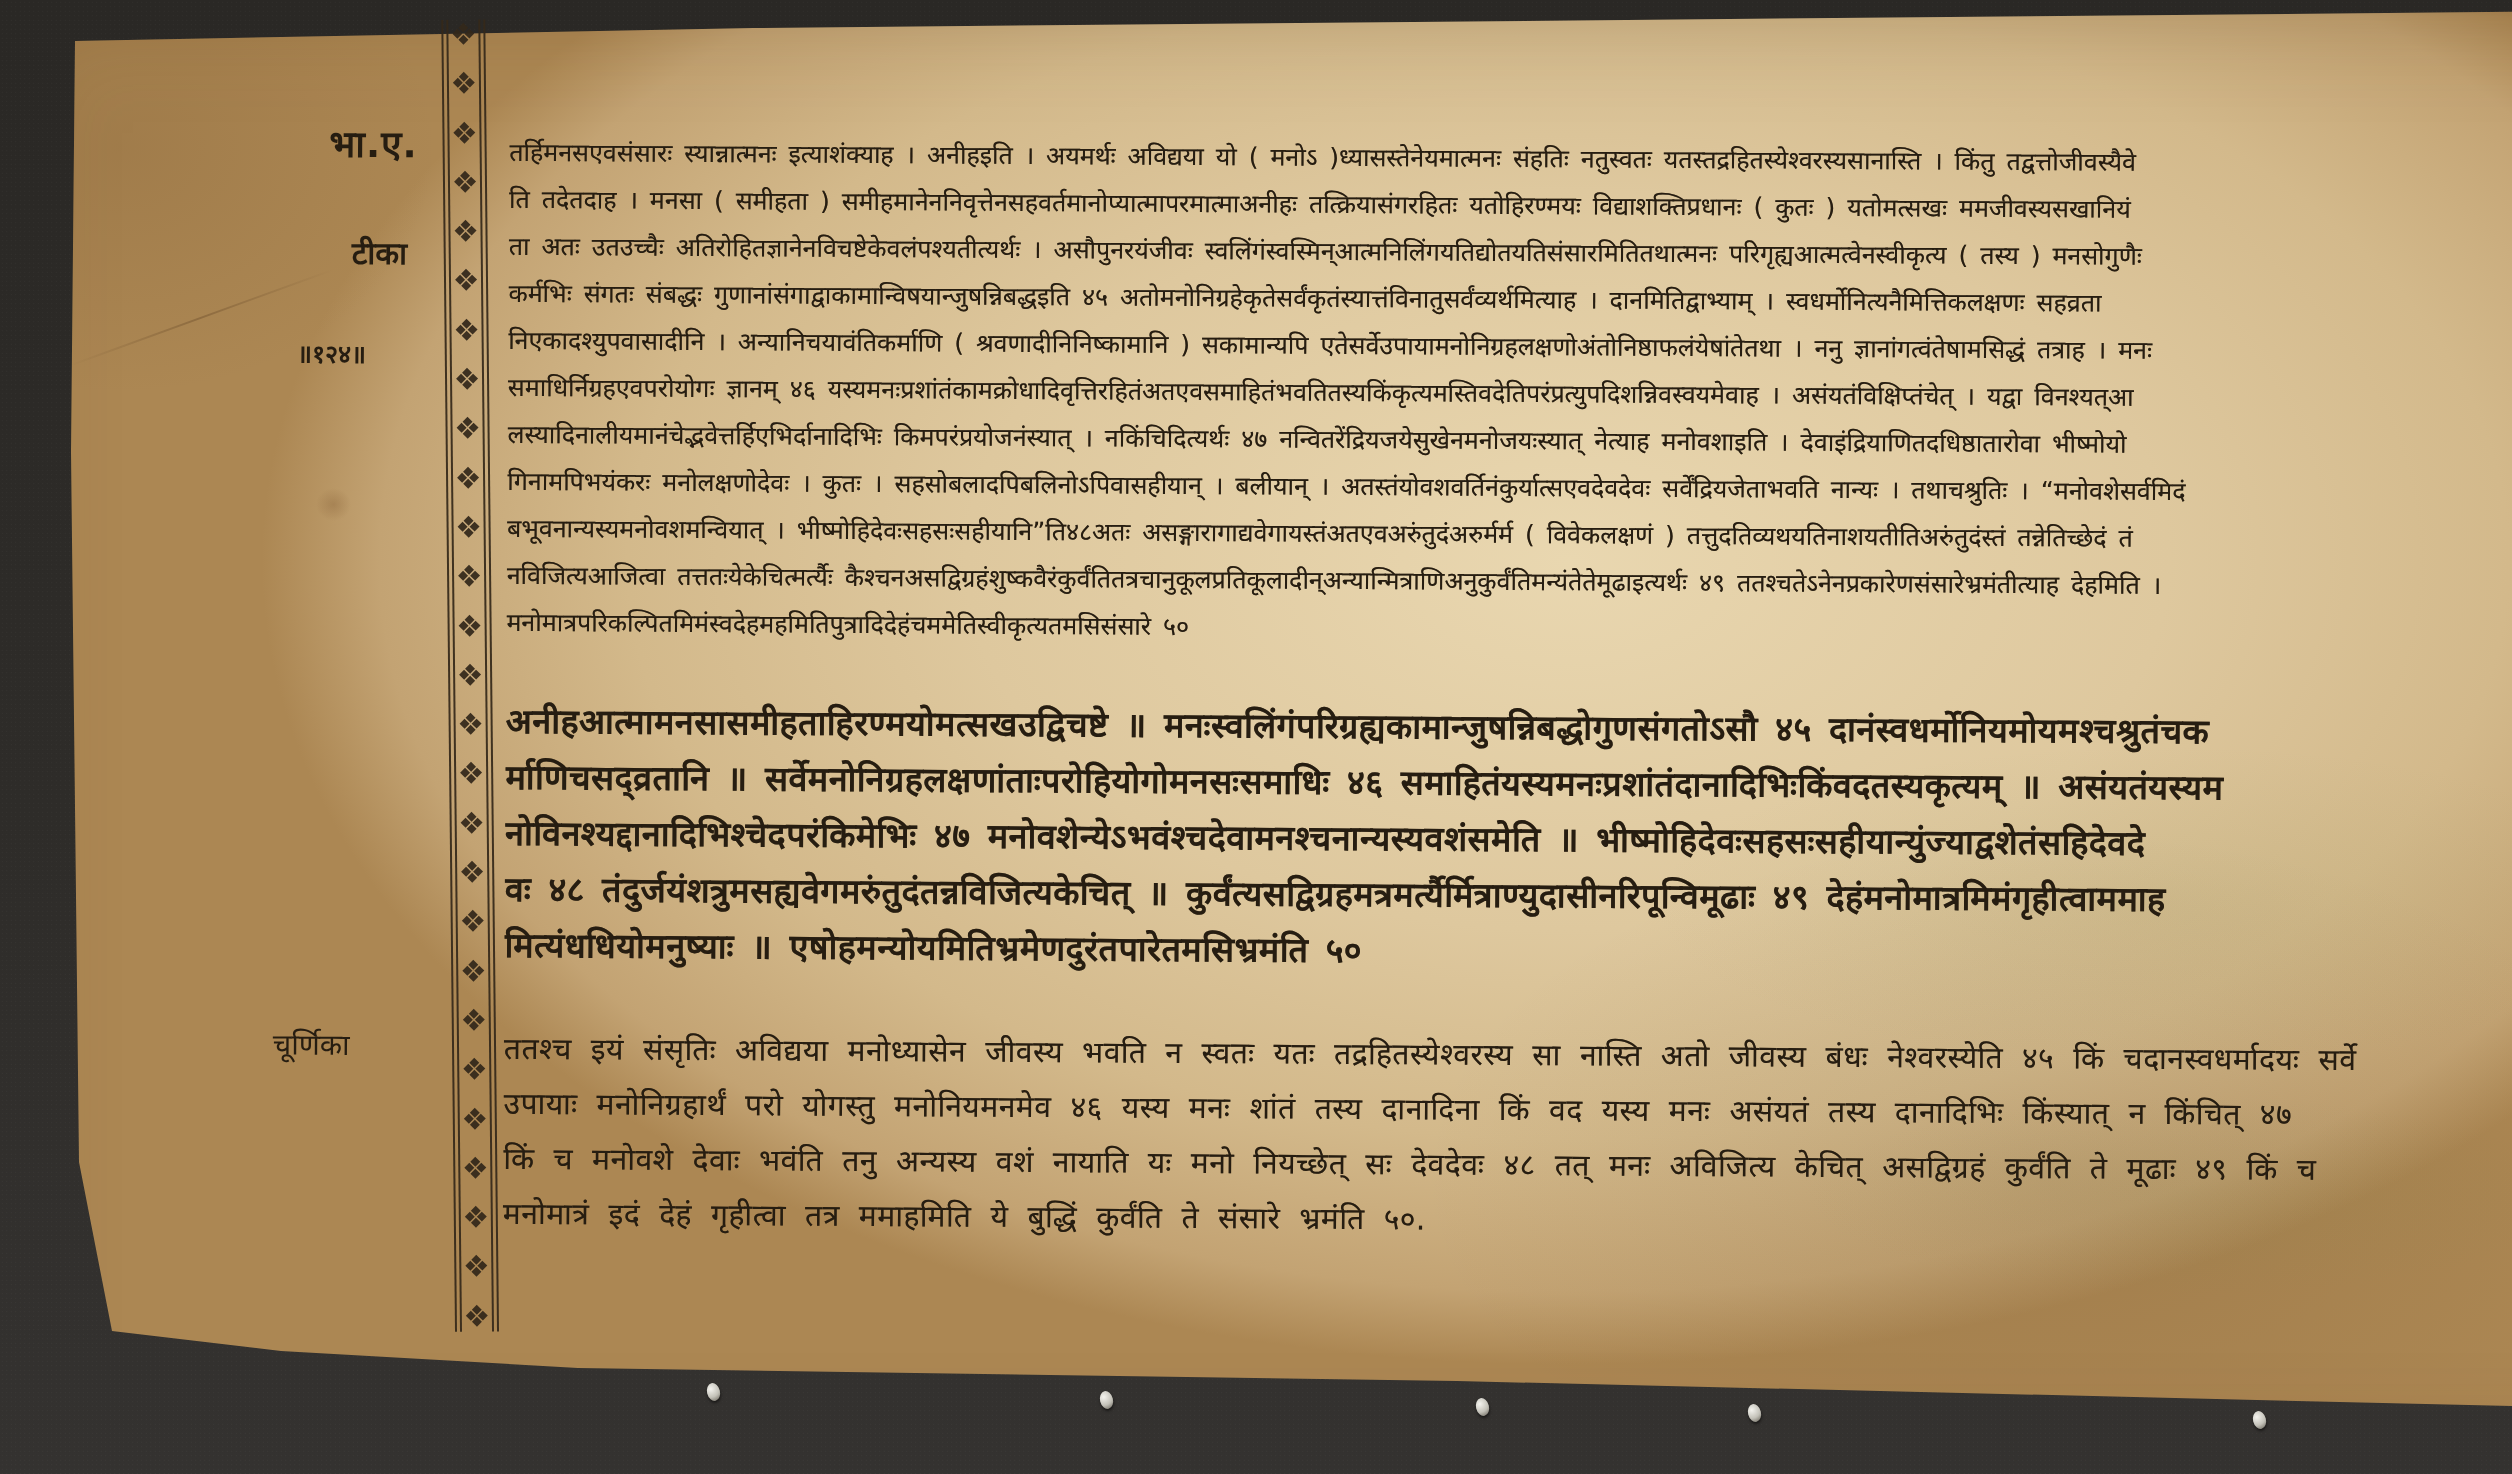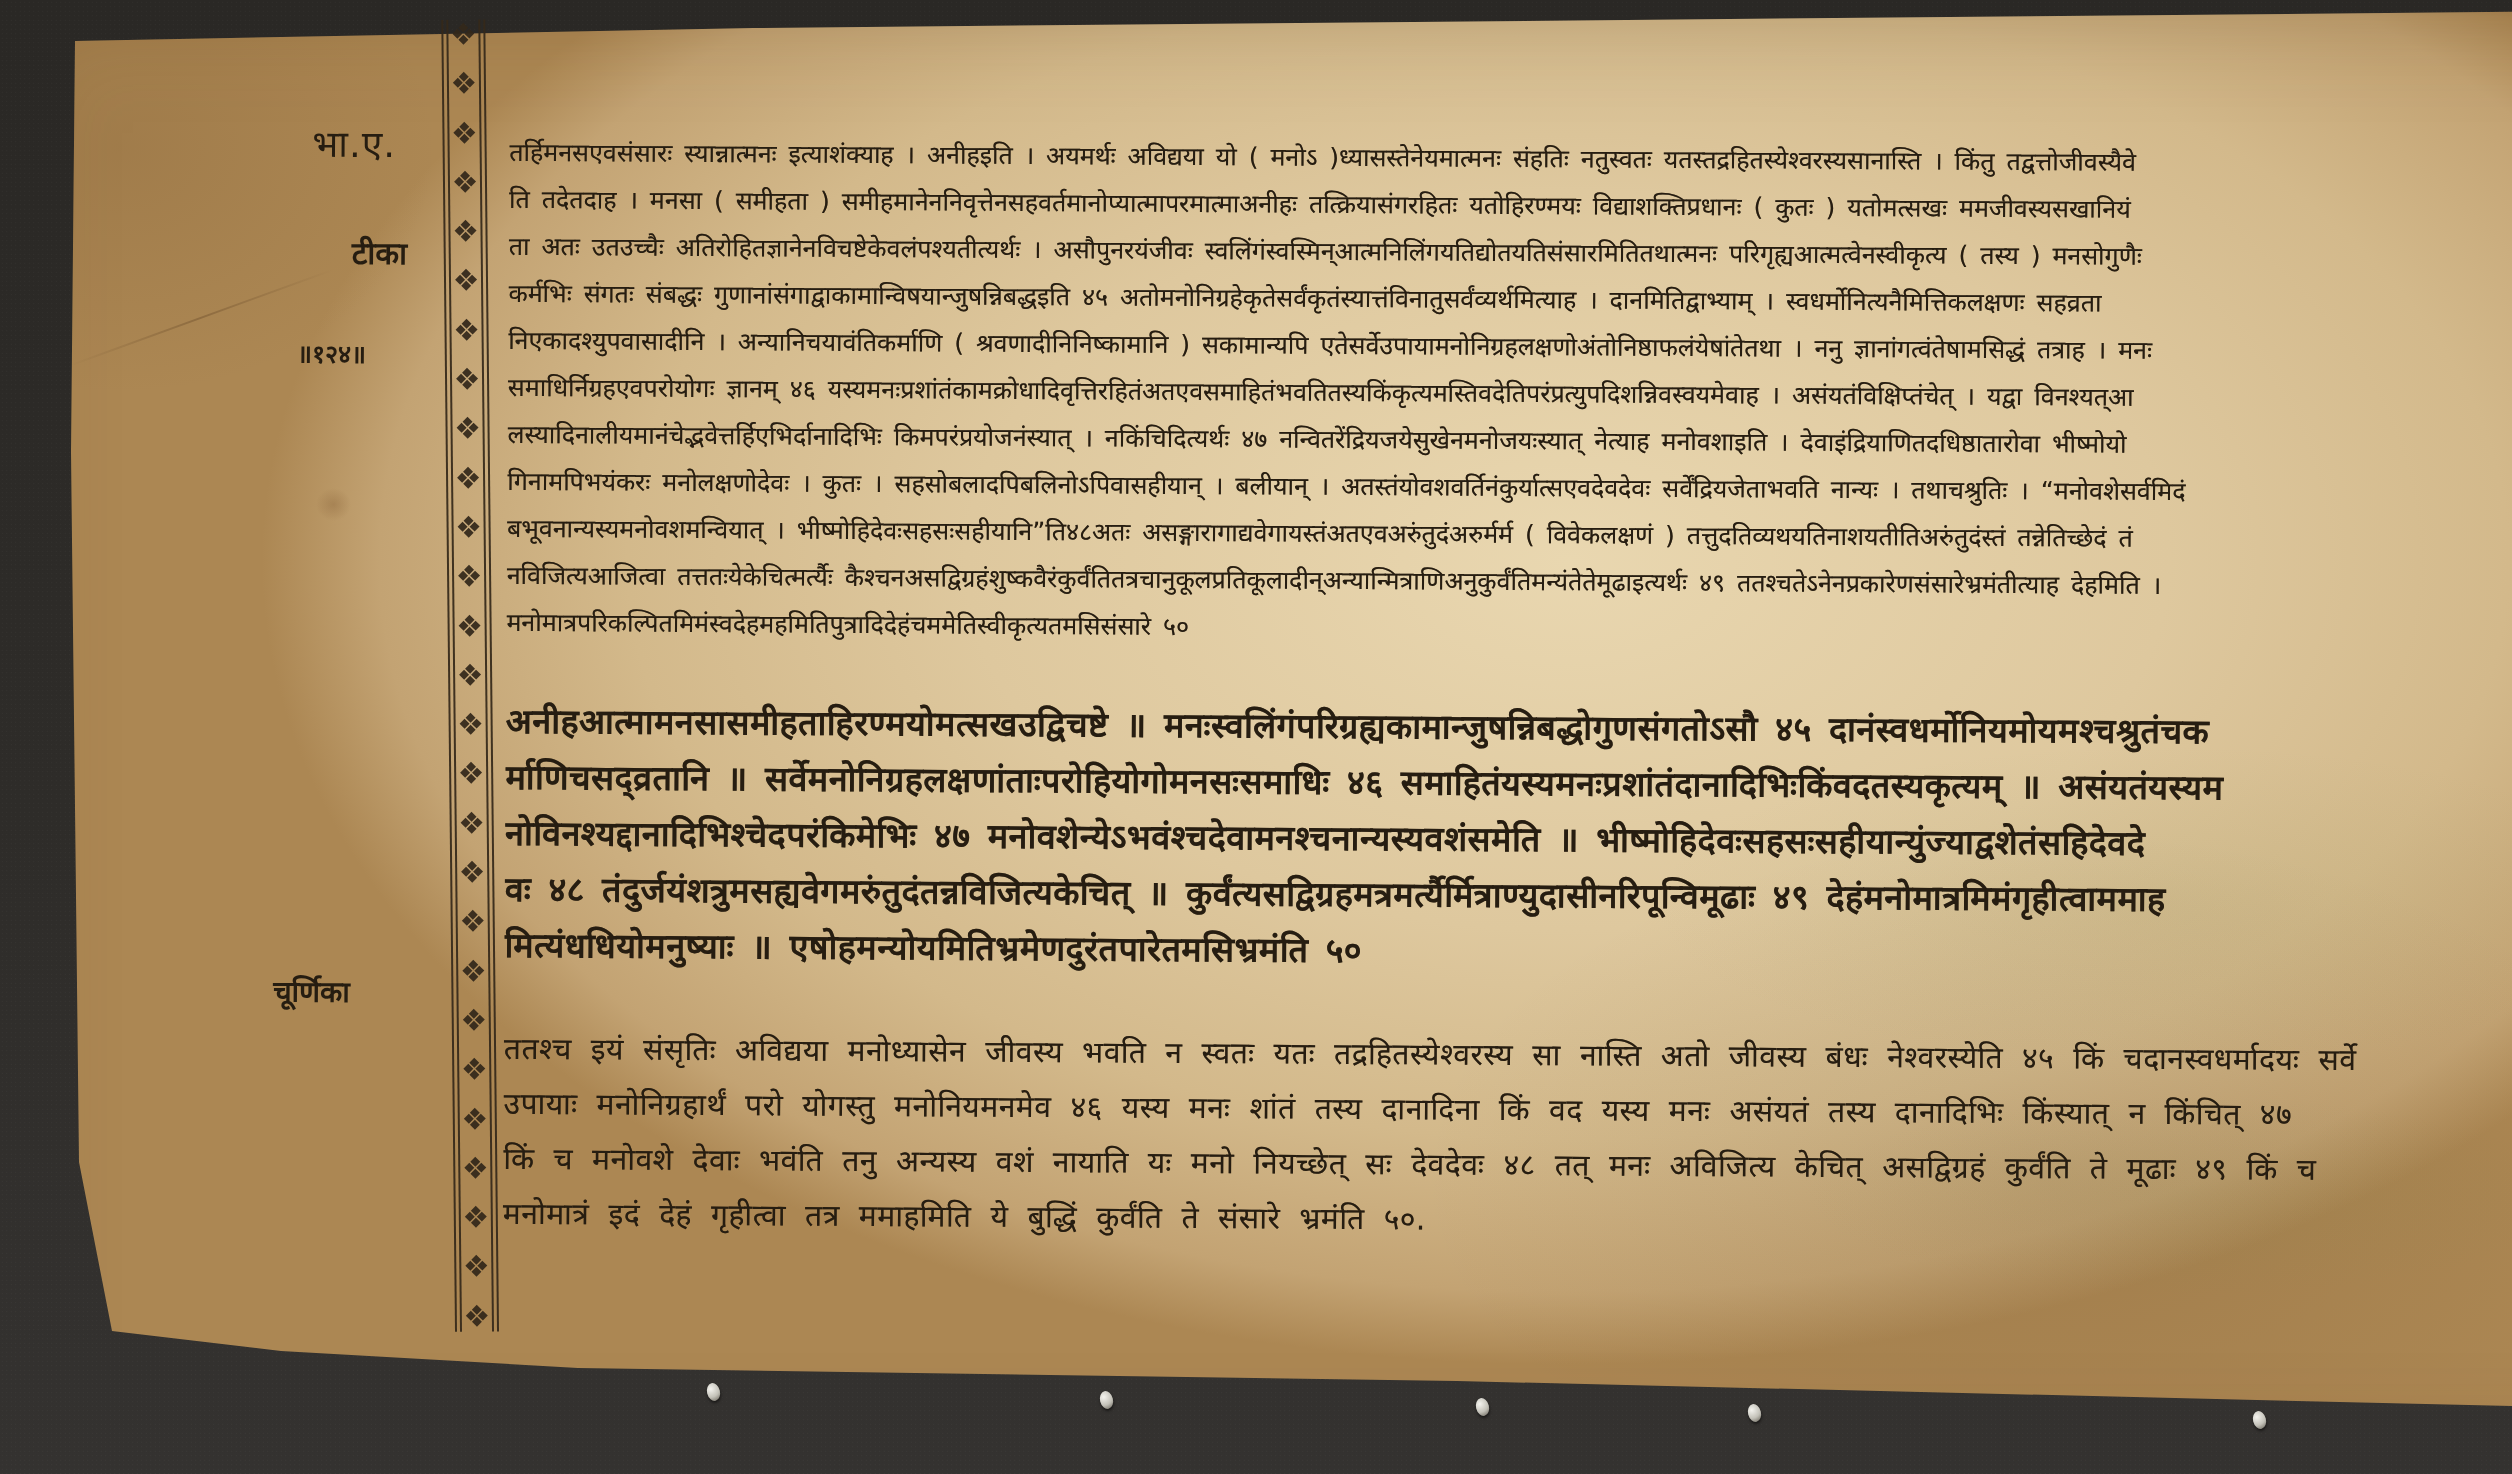--- a/index.html
+++ b/index.html
@@ -45,24 +45,24 @@
     position:absolute;box-sizing:border-box;
     border-left:7px double #35291a;border-right:7px double #35291a;
     display:flex;flex-direction:column;justify-content:space-between;align-items:center;
     opacity:.93;
   }
   .band.left{left:448px;top:26px;width:44px;height:1312px;transform:rotate(-0.95deg);}
   .flower{font-size:30px;line-height:1;color:#33281b;}
 
   
   .marginnote{position:absolute;white-space:nowrap;}
-  .m-work{left:309px;top:124px;font-size:37px;font-weight:normal;letter-spacing:1px;}
+  .m-work{left:326px;top:124px;font-size:37px;font-weight:bold;letter-spacing:1px;}
   .m-tika{left:349px;top:238px;font-size:31px;font-weight:bold;}
   .m-folio-l{left:295px;top:343px;font-size:25px;font-weight:bold;}
-  .m-churnika{left:275px;top:978px;font-size:29px;font-weight:bold;}
+  .m-churnika{left:275px;top:1031px;font-size:29px;font-weight:normal;}
 
   
   .textcol{position:absolute;left:506px;width:2181px;}
   .textcol .t-line{white-space:nowrap;overflow:hidden;}
   #tika{top:135px;font-size:25px;word-spacing:4px;}
   #tika .t-line{line-height:47px;height:47px;}
   #mula{top:699px;font-size:34px;font-weight:bold;word-spacing:5px;}
   #mula .t-line{line-height:56px;height:56px;letter-spacing:0.5px;}
   #churnika{top:1027px;font-size:30px;word-spacing:9px;}
   #churnika .t-line{line-height:55px;height:55px;letter-spacing:0.5px;}

